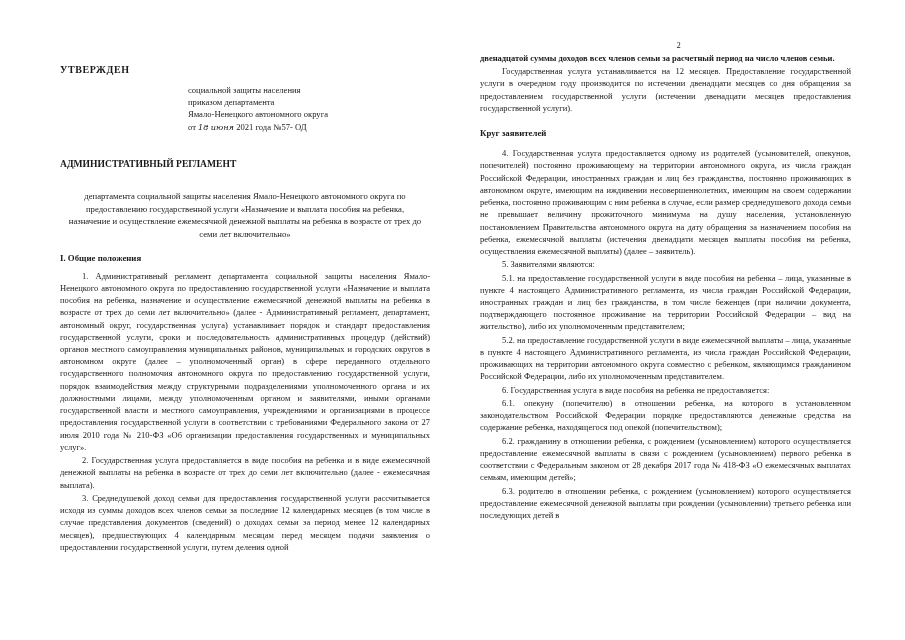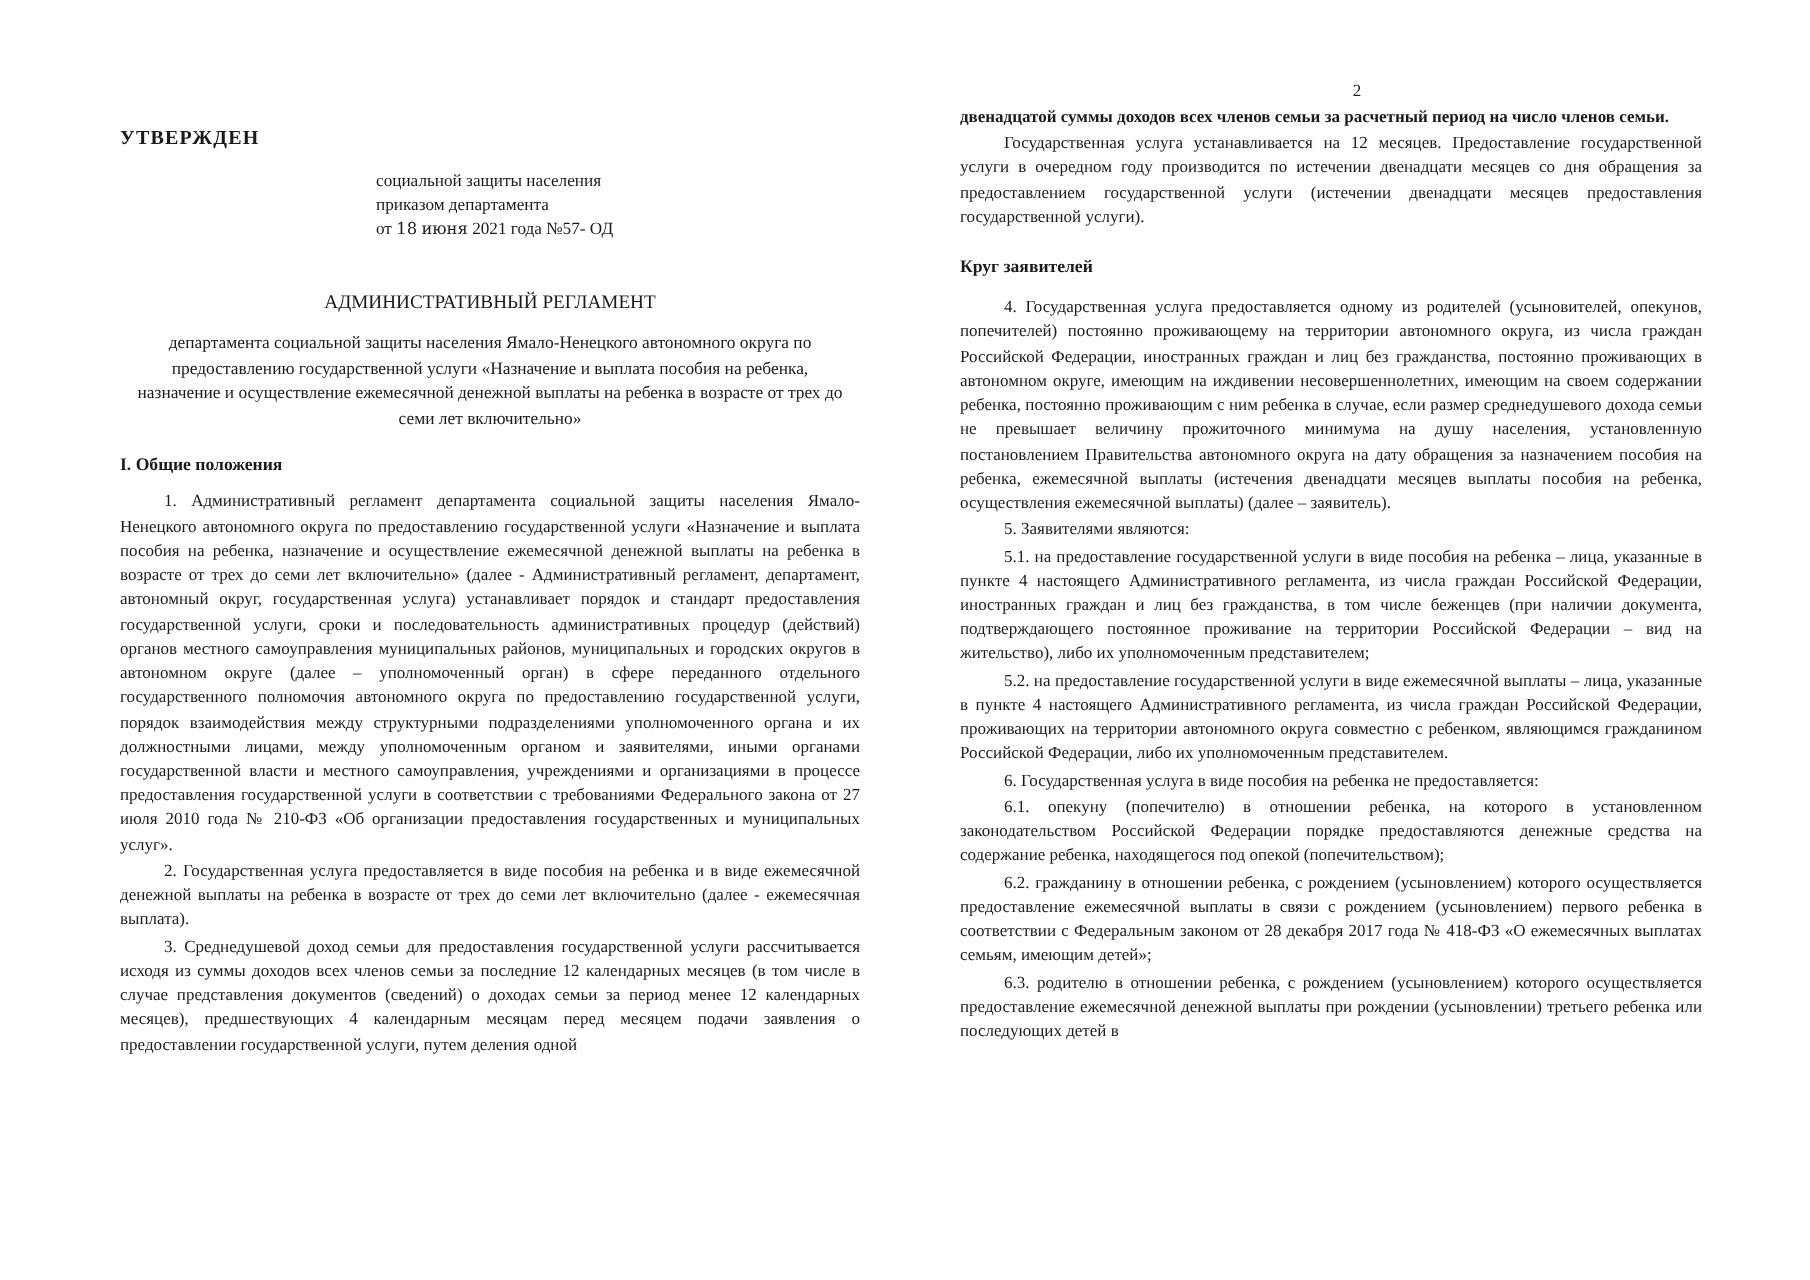--- a/index.html
+++ b/index.html
@@ -54,35 +54,35 @@
     margin-left: 128px;
     font-size: 8.6px;
     line-height: 1.42;
     text-align: left;
   }
   .approve-block div {
     white-space: nowrap;
   }
   .handwrite {
     font-family: "DejaVu Serif", serif;
+    font-style: italic;
     font-size: 8.2px;
     border-bottom: 0;
   }
   .doc-title {
-    text-align: center;
     font-size: 9.6px;
-    font-weight: normal;
+    font-weight: bold;
     margin-top: 24px;
     line-height: 1.45;
   }
   .doc-subtitle {
     text-align: center;
     font-size: 8.7px;
     line-height: 1.45;
-    margin-top: 6px;
+    margin-top: 19px;
     padding: 0 6px;
   }
   .section-head {
     font-size: 8.8px;
     font-weight: bold;
     margin: 12px 0 7px 0;
   }
   .section-head-r {
     text-align: left;
     font-size: 8.8px;
@@ -108,20 +108,21 @@
 
 <div class="page">
 
   <div class="col col-left">
 
     <div class="approve-title">УТВЕРЖДЕН</div>
 
     <div class="approve-block">
       <div>социальной защиты населения</div>
       <div>приказом департамента</div>
+      <div>Ямало-Ненецкого автономного округа</div>
       <div>
         <span>от</span>
         <span class="handwrite">18</span>
         <span class="handwrite">июня</span>
         <span>2021 года</span>
         <span>№57- ОД</span>
       </div>
     </div>
 
     <div class="doc-title">АДМИНИСТРАТИВНЫЙ РЕГЛАМЕНТ</div>

